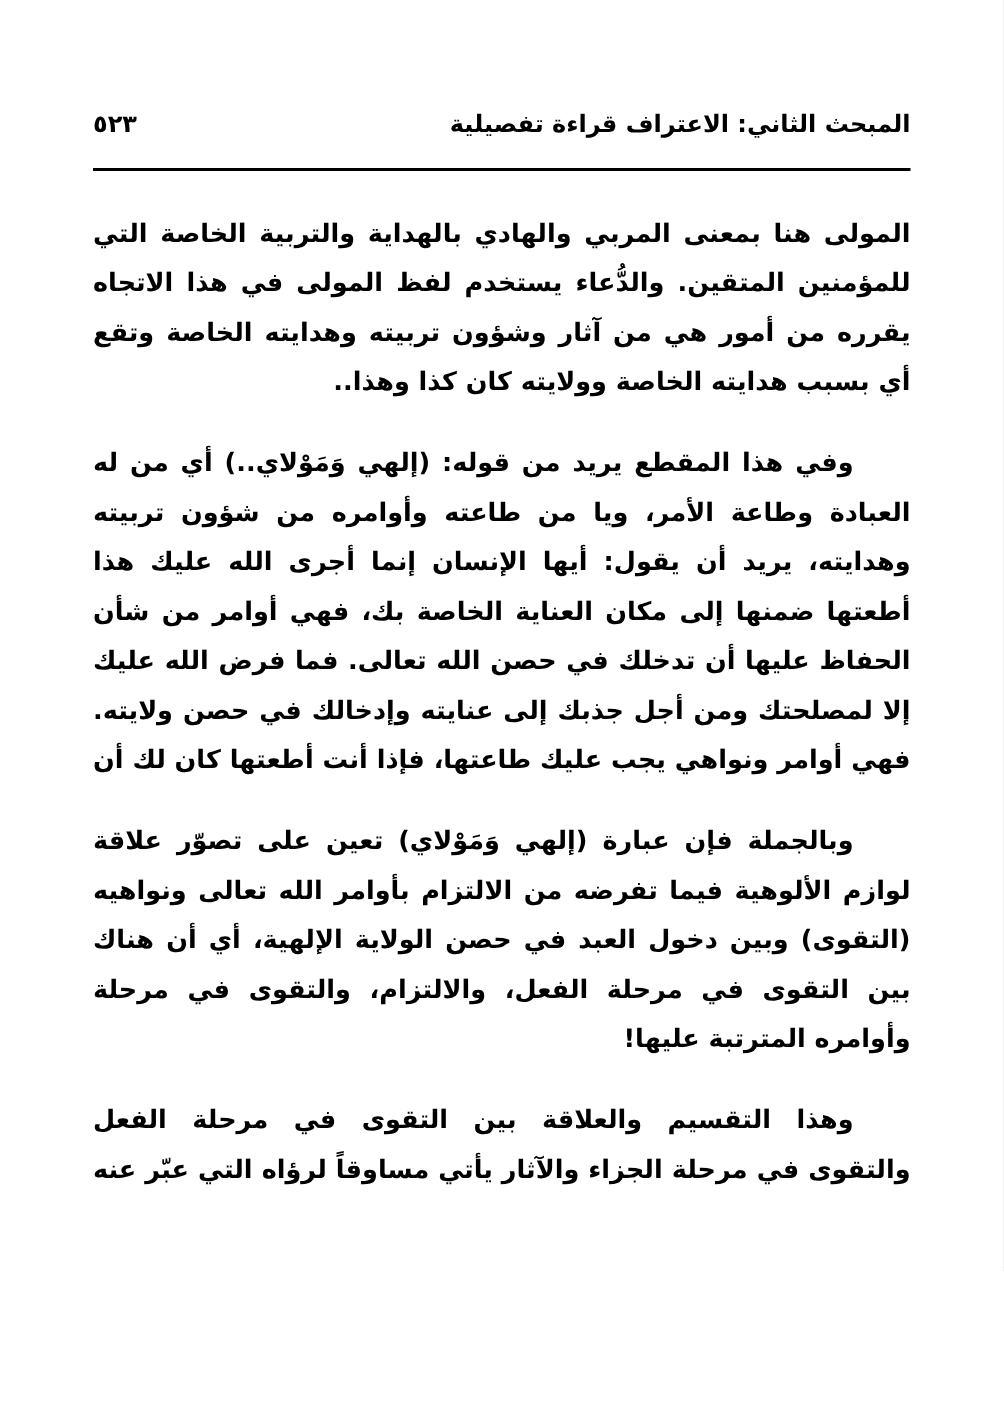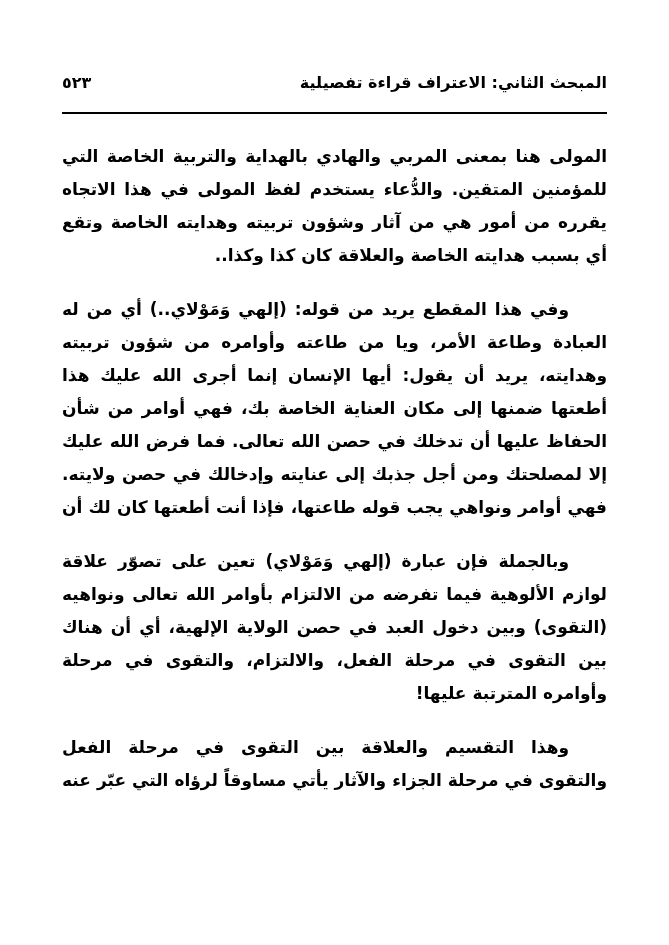--- a/index.html
+++ b/index.html
@@ -65,31 +65,31 @@
   </div>
 
   <hr class="header-rule">
 
   <div class="body-text">
 
     <div class="para">
       <div class="line">المولى هنا بمعنى المربي والهادي بالهداية والتربية الخاصة التي هي</div>
       <div class="line">للمؤمنين المتقين. والدُّعاء يستخدم لفظ المولى في هذا الاتجاه وينحو به</div>
       <div class="line">يقرره من أمور هي من آثار وشؤون تربيته وهدايته الخاصة وتقع ضمنها،</div>
-      <div class="line para-end">أي بسبب هدايته الخاصة والعلاقة كان كذا وكذا..</div>
+      <div class="line para-end">أي بسبب هدايته الخاصة وولايته كان كذا وهذا..</div>
     </div>
 
     <div class="para">
       <div class="line indent">وفي هذا المقطع يريد من قوله: (إلهي وَمَوْلاي..) أي من له حق</div>
       <div class="line">العبادة وطاعة الأمر، ويا من طاعته وأوامره من شؤون تربيته وولايته</div>
       <div class="line">وهدايته، يريد أن يقول: أيها الإنسان إنما أجرى الله عليك هذا الحكم</div>
       <div class="line">أطعتها ضمنها إلى مكان العناية الخاصة بك، فهي أوامر من شأن</div>
       <div class="line">الحفاظ عليها أن تدخلك في حصن الله تعالى. فما فرض الله عليك أمراً</div>
       <div class="line">إلا لمصلحتك ومن أجل جذبك إلى عنايته وإدخالك في حصن ولايته.</div>
-      <div class="line">فهي أوامر ونواهي يجب قوله طاعتها، فإذا أنت أطعتها كان لك أن</div>
+      <div class="line">فهي أوامر ونواهي يجب عليك طاعتها، فإذا أنت أطعتها كان لك أن</div>
     </div>
 
     <div class="para">
       <div class="line indent">وبالجملة فإن عبارة (إلهي وَمَوْلاي) تعين على تصوّر علاقة بين</div>
       <div class="line">لوازم الألوهية فيما تفرضه من الالتزام بأوامر الله تعالى ونواهيه أو</div>
       <div class="line">(التقوى) وبين دخول العبد في حصن الولاية الإلهية، أي أن هناك علاقة</div>
       <div class="line">بين التقوى في مرحلة الفعل، والالتزام، والتقوى في مرحلة اللوازم</div>
       <div class="line para-end">وأوامره المترتبة عليها!</div>
     </div>
 

